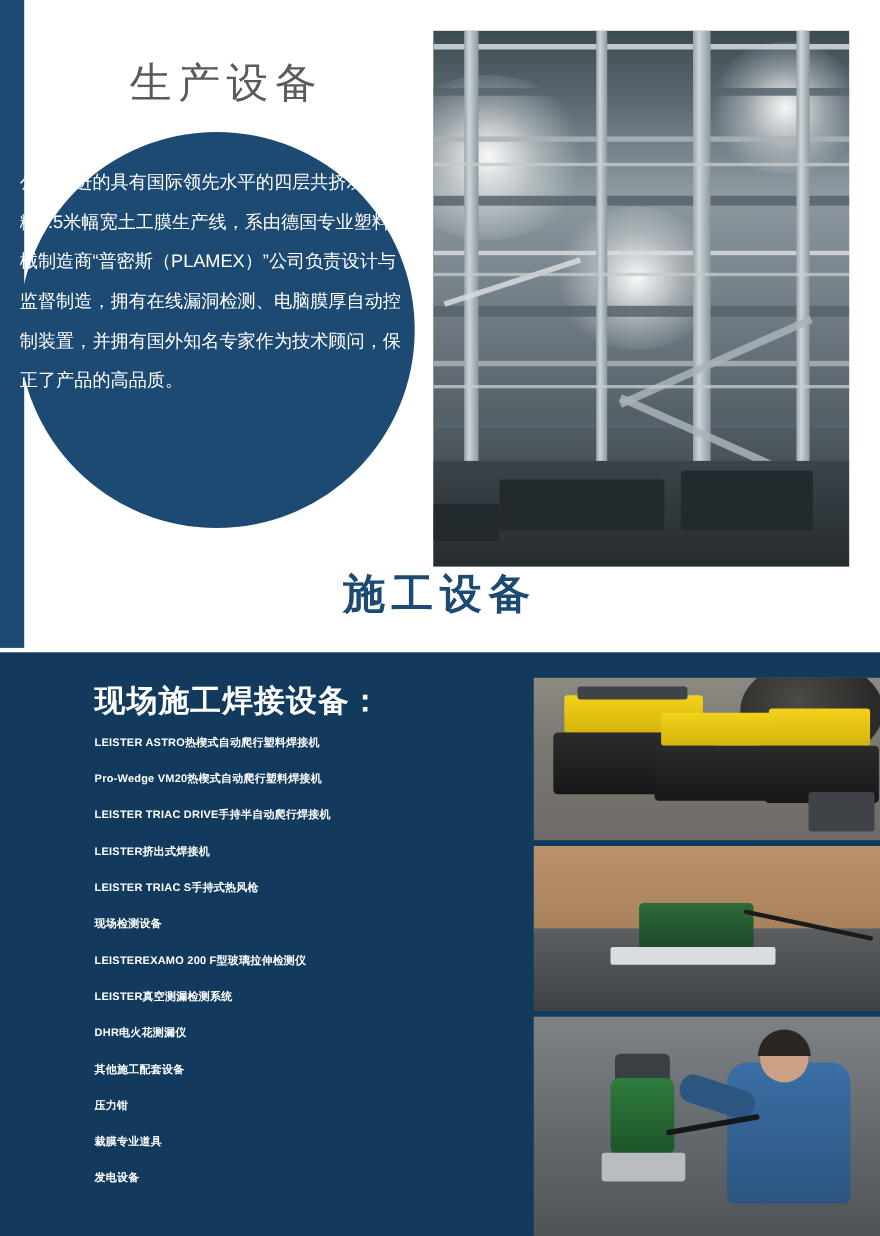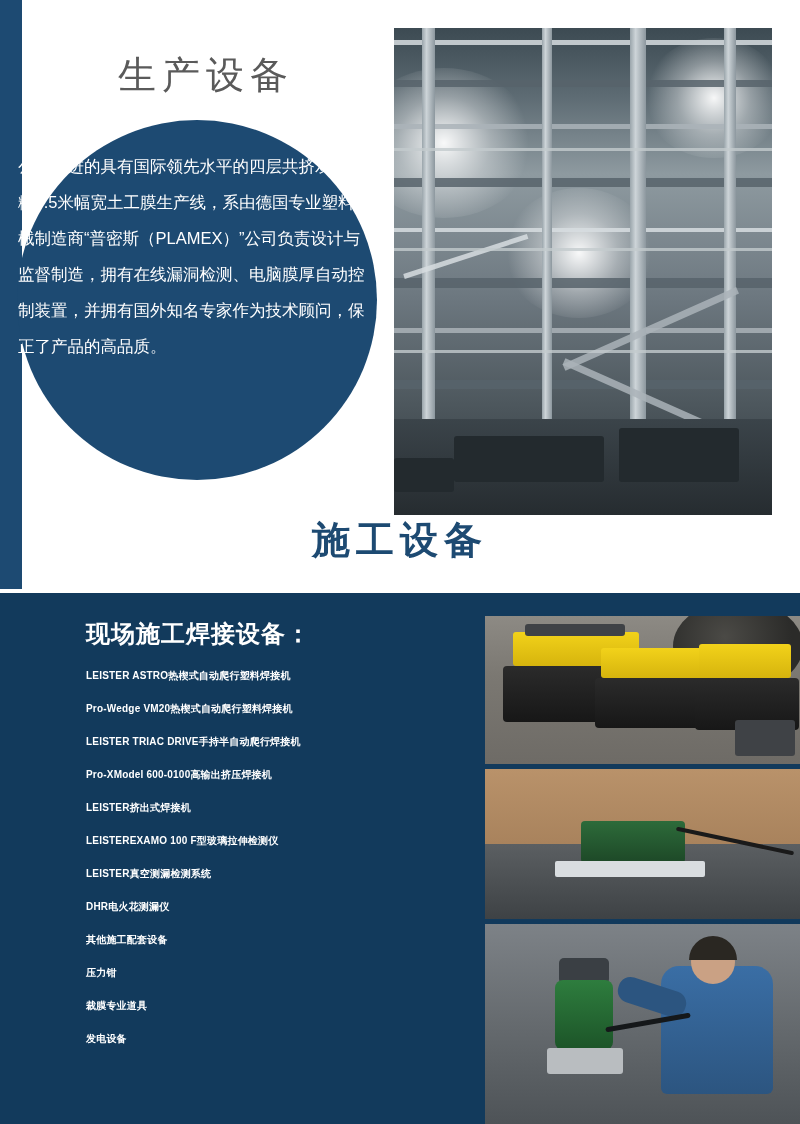--- a/index.html
+++ b/index.html
@@ -137,21 +137,21 @@
     left: 0;
     top: 593px;
     width: 800px;
     height: 531px;
     background: #123a5c;
   }
   .list-title {
     position: absolute;
     left: 86px;
     top: 25px;
-    font-size: 24px;
+    font-size: 28px;
     font-weight: 700;
     color: #ffffff;
     letter-spacing: 1px;
   }
   .list-items {
     position: absolute;
     left: 86px;
     top: 66px;
     width: 380px;
     color: #ffffff;
@@ -323,23 +323,24 @@
   <div class="mid-heading">施工设备</div>
 
   <div class="bottom-section">
 
     <div class="list-title">现场施工焊接设备：</div>
 
     <div class="list-items">
       <div>LEISTER ASTRO热楔式自动爬行塑料焊接机</div>
       <div>Pro-Wedge VM20热楔式自动爬行塑料焊接机</div>
       <div>LEISTER TRIAC DRIVE手持半自动爬行焊接机</div>
-      <div>Pro-XModel 600-0100高输出挤压焊接机</div>
       <div>LEISTER挤出式焊接机</div>
-      <div>LEISTEREXAMO 100 F型玻璃拉伸检测仪</div>
+      <div>LEISTER TRIAC S手持式热风枪</div>
+      <div>现场检测设备</div>
+      <div>LEISTEREXAMO 200 F型玻璃拉伸检测仪</div>
       <div>LEISTER真空测漏检测系统</div>
       <div>DHR电火花测漏仪</div>
       <div>其他施工配套设备</div>
       <div>压力钳</div>
       <div>裁膜专业道具</div>
       <div>发电设备</div>
 
     </div>
 
     <div class="photo-col">

